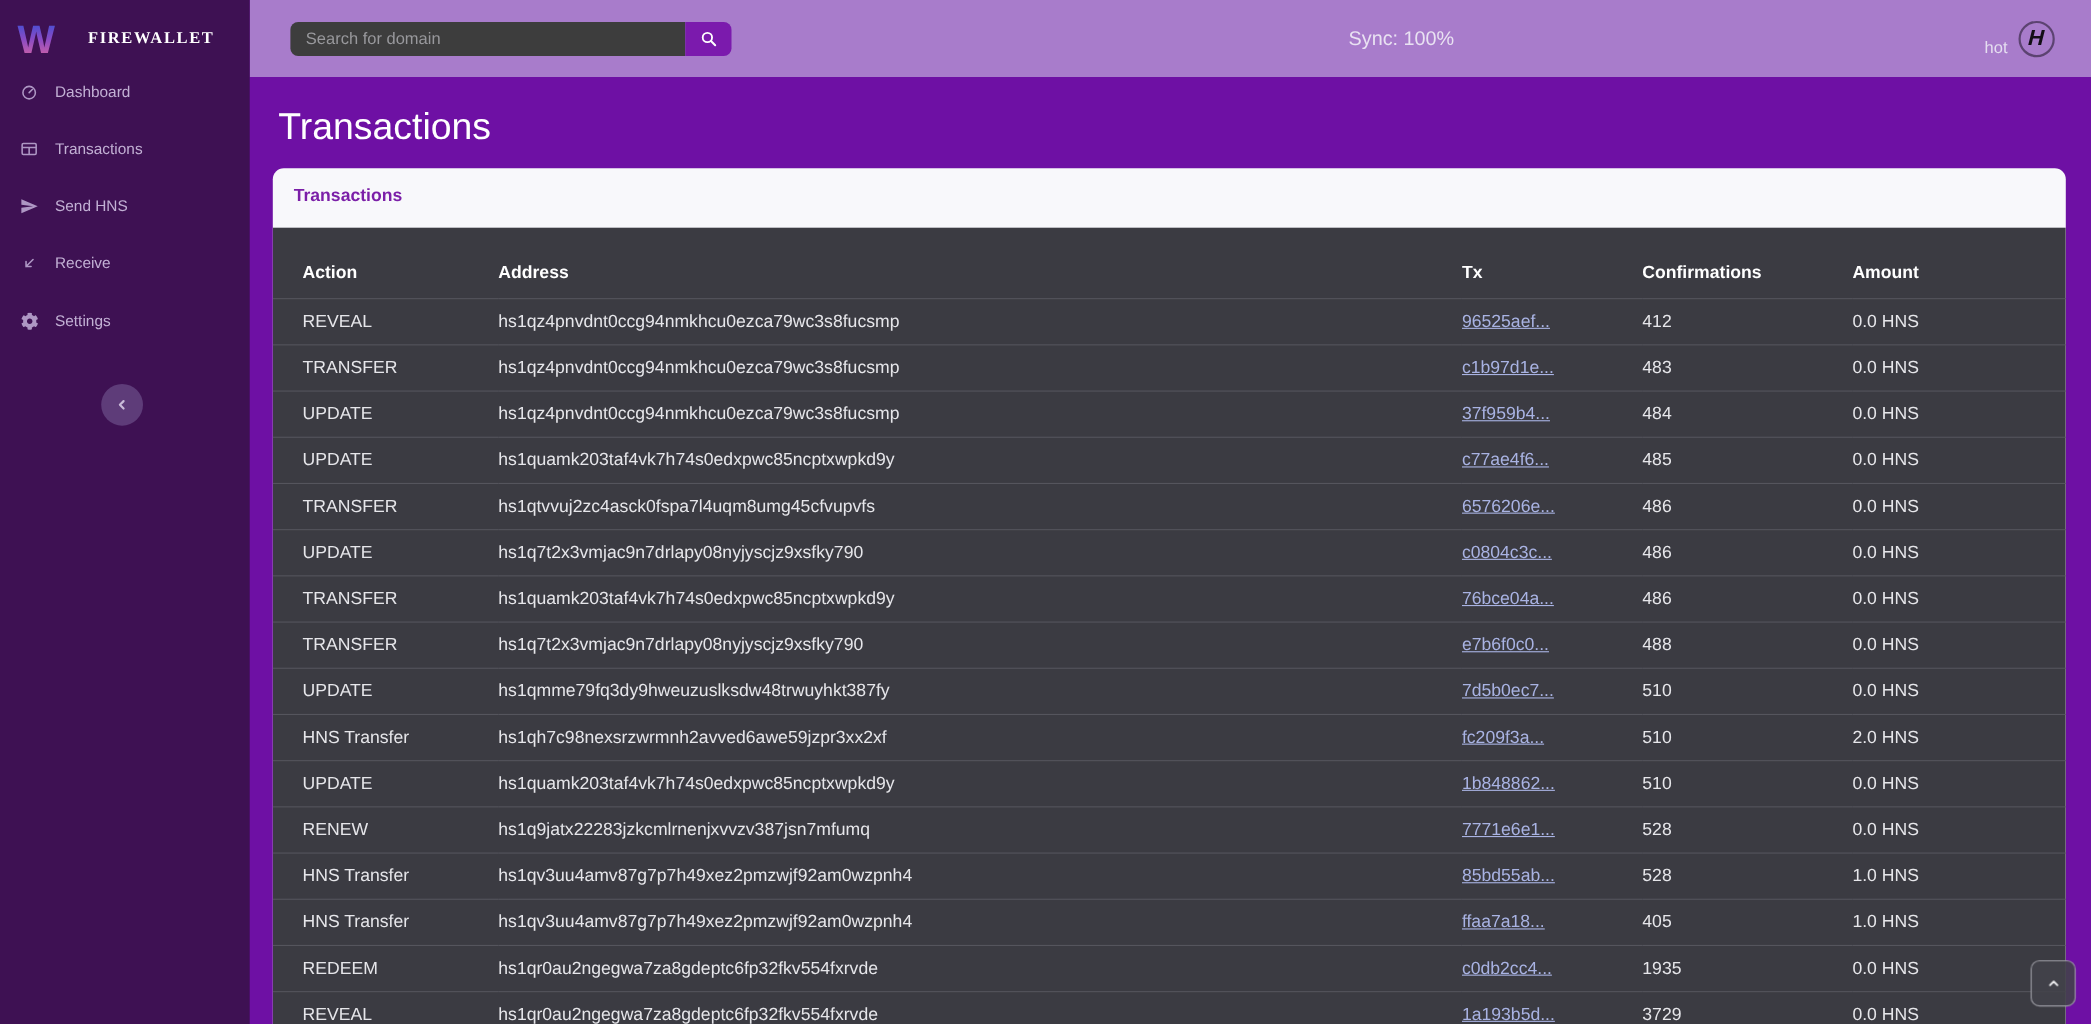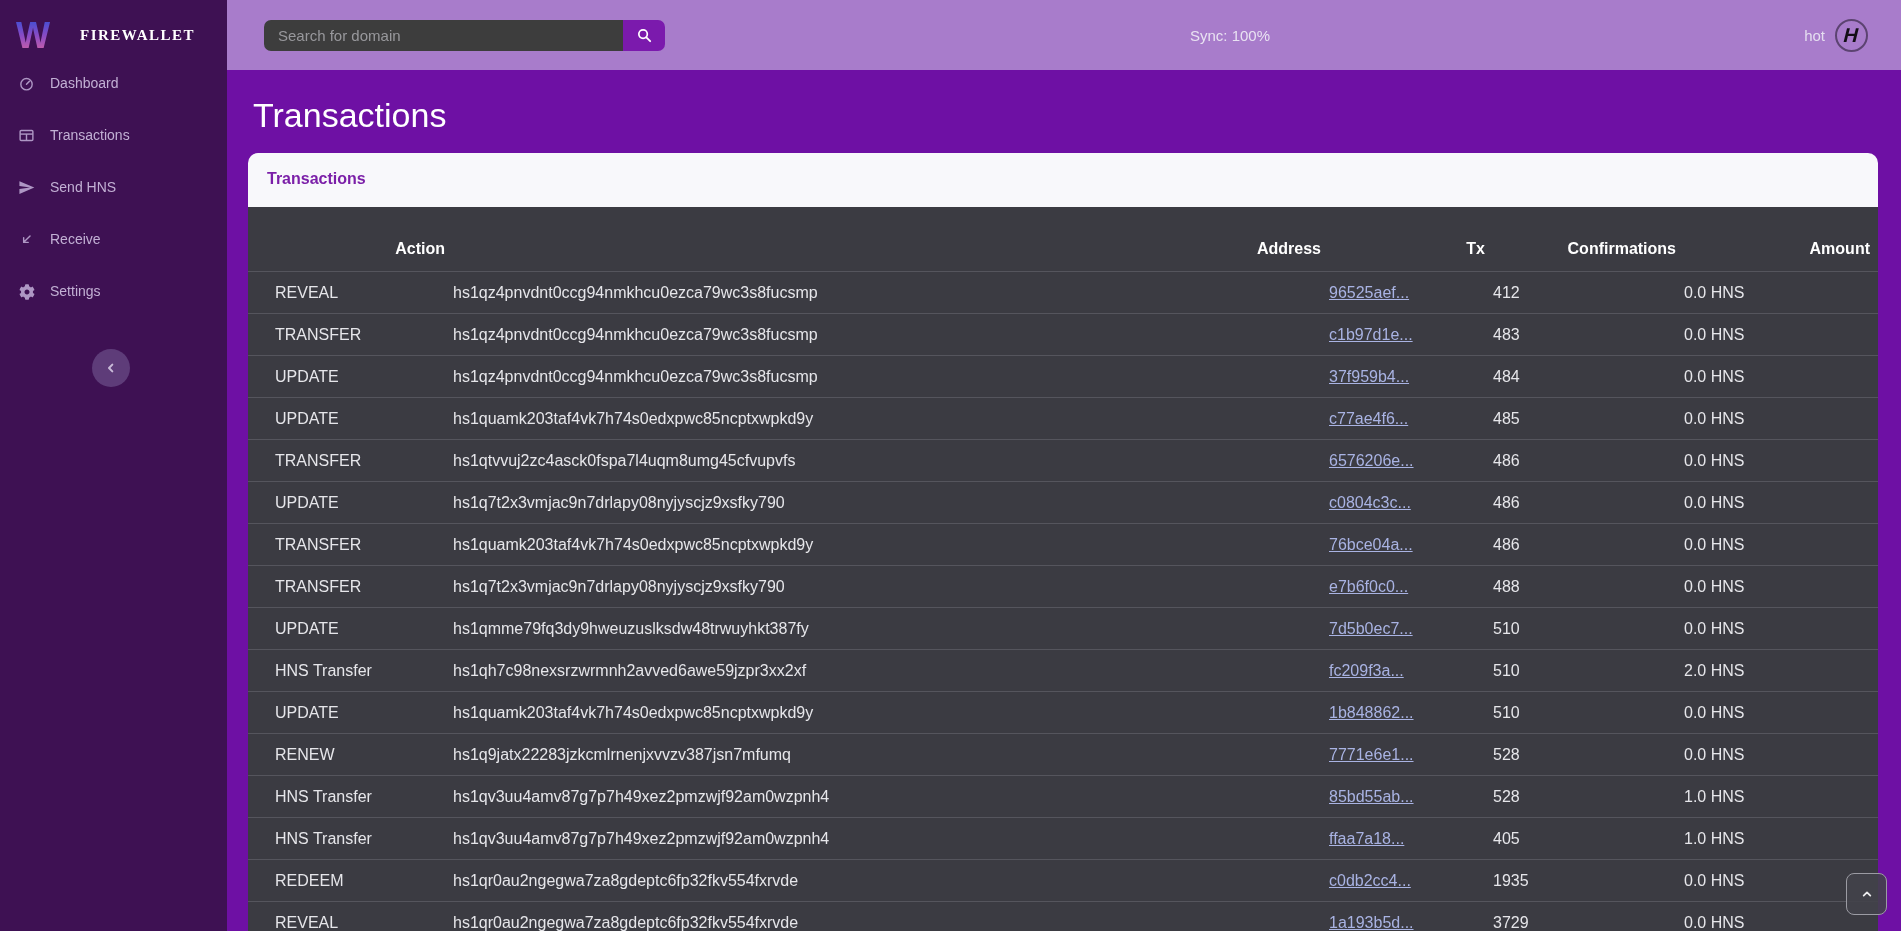--- a/index.html
+++ b/index.html
@@ -23,38 +23,38 @@
   .right-col { flex:1; display:flex; flex-direction:column; height:931px; }
 
   
   .topbar { height:70px; min-height:70px; background:#A87CCB; display:flex; align-items:center; position:relative; padding:0 33px 0 37px; }
   .search-group { display:flex; height:31px; }
   .search-input { width:359px; height:31px; background:#3D3D3D; border:none; border-radius:7px 0 0 7px;
     color:#E8E8E8; font-size:15px; padding:0 14px; outline:none; }
   .search-input::placeholder { color:#98989C; }
   .search-btn { width:42px; height:31px; background:#7B1AAD; border:none; border-radius:0 7px 7px 0;
     display:flex; align-items:center; justify-content:center; cursor:pointer; }
-  .sync-label { position:absolute; left:1003px; transform:translateX(-50%); color:#E9E2F2; font-size:15px; }
-  .wallet-box { margin-left:auto; display:flex; align-items:center; }
+  .sync-label { position:absolute; left:1047px; transform:translateX(-50%); color:#E9E2F2; font-size:18px; }
+  .wallet-box { margin-left:auto; display:flex; align-items:flex-end; }
   .wallet-name { color:#E5DEF0; font-size:15px; margin-right:10px; }
   .hs-badge { width:33px; height:33px; border-radius:50%; border:2px solid rgba(30,20,40,0.55);
     display:flex; align-items:center; justify-content:center; background:transparent; cursor:pointer; }
   .hs-h { font-weight:900; font-size:20px; color:#120E16; transform:skewX(-14deg); line-height:1; }
 
   
   .main { flex:1; background:#6E10A4; display:flex; flex-direction:column; overflow:hidden; }
   .page-title { color:#FFFFFF; font-size:34px; font-weight:500; line-height:40px; margin:25px 0 0 26px; }
   .card { flex:1; margin:18px 23px 0 21px; background:#F8F8FB; border-radius:10px 10px 0 0;
     display:flex; flex-direction:column; overflow:hidden; }
   .card-header { padding:17px 19px 19px 19px; }
   .card-title { color:#7B1FA8; font-size:16px; font-weight:bold; }
   .table-wrap { flex:1; background:#3B3B42; }
   table { width:100%; border-collapse:collapse; table-layout:fixed; }
   col.c1{width:205px;} col.c2{width:876px;} col.c3{width:164px;} col.c4{width:191px;} col.c5{width:auto;}
-  th { text-align:right; color:#FFFFFF; font-size:16px; font-weight:bold;
+  th { text-align:left; color:#FFFFFF; font-size:16px; font-weight:bold;
     padding:33px 8px 13px 0; border-bottom:1px solid #55555D; white-space:nowrap; }
   td { color:#E6E6EA; font-size:16px; line-height:21px; padding:10px 8px 10px 0;
     border-bottom:1px solid #55555D; white-space:nowrap; overflow:hidden; }
   th:first-child, td:first-child { padding-left:27px; }
   td a { color:#A9B3E3; text-decoration:underline; cursor:pointer; }
 
   
   .scroll-top { position:fixed; right:14px; bottom:16px; width:41px; height:42px; border-radius:8px;
     background:rgba(66,66,74,0.88); border:1px solid #9B9BA3; display:flex; align-items:center;
     justify-content:center; cursor:pointer; z-index:5; }

